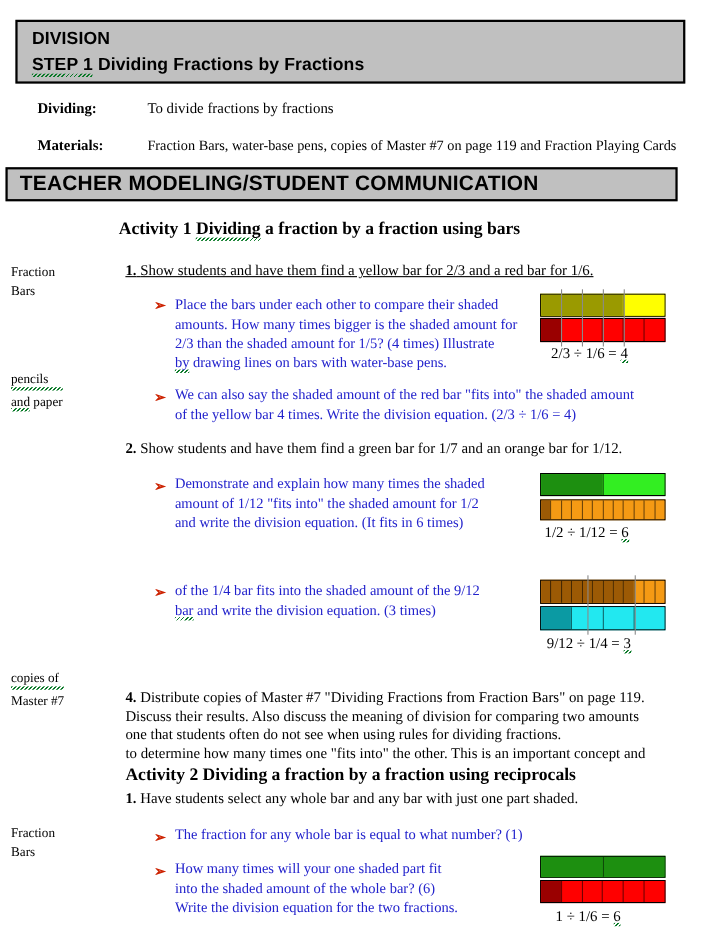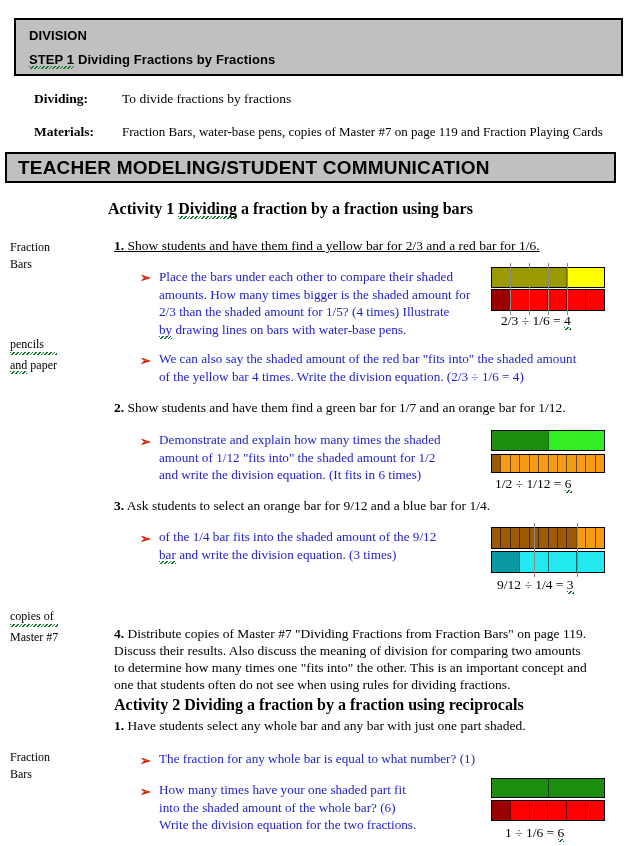--- a/index.html
+++ b/index.html
@@ -10,32 +10,32 @@
   }
   .page{position:relative;width:637px;height:846px;}
 
   
   .banner{
     position:absolute;background:#c0c0c0;border:2px solid #000000;
     box-sizing:border-box;font-family:"Liberation Sans", sans-serif;
     font-weight:bold;color:#000;
   }
   #title-banner{left:14px;top:18px;width:609px;height:58px;padding:4px 0 0 13px;}
-  #title-banner .ln{font-size:13px;line-height:24px;letter-spacing:.1px;}
+  #title-banner .ln{font-size:16px;line-height:24px;letter-spacing:.1px;}
   #tm-banner{left:5px;top:152px;width:611px;height:31px;
     display:flex;align-items:center;padding-left:11px;font-size:19px;letter-spacing:.2px;}
 
   .sq-underline{
     border-bottom:2px solid transparent;
     background-image:repeating-linear-gradient(135deg,#0a7a28 0 1.2px,transparent 1.2px 2.6px);
     background-size:100% 3px;background-repeat:repeat-x;background-position:left bottom;
     padding-bottom:2px;
   }
   .meta-label{position:absolute;font-weight:bold;}
-  .meta-val{position:absolute;}
+  .meta-val{position:absolute;margin-left:12px;}
 
   
   .t{position:absolute;font-size:13.5px;line-height:17px;}
   .b{font-weight:bold;}
   .ctr-head{position:absolute;font-weight:bold;font-size:16px;text-align:left;}
 
   .marg{position:absolute;font-size:12px;line-height:17px;color:#000;}
   .arrow{position:absolute;color:#cc2200;font-size:13px;line-height:16px;font-weight:bold;}
   .bullet-text{position:absolute;color:#2222cc;font-size:13.2px;line-height:17.5px;}
 
@@ -175,24 +175,20 @@
         <div class="seg" style="background: rgb(245, 154, 20); border-left: 1px solid rgba(0, 0, 0, 0.55);"></div>
         <div class="seg" style="background: rgb(245, 154, 20); border-left: 1px solid rgba(0, 0, 0, 0.55);"></div>
       </div>
     <div id="f2-lines" style="position:absolute;left:0;top:-4px;width:114px;height:52px;"></div>
     <div class="eq" style="left:4px;top:46px;">
       <span>1/2 ÷ 1/12 =</span>
       <span class="sq-underline">6</span>
     </div>
   </div>
 
-  <div class="t" style="left:114px;top:497px;">
-    <span class="b">3.</span>
-    <span>Ask students to select an orange bar for 9/12 and a blue bar for 1/4.</span>
-  </div>
 
   <div class="arrow" style="left:140px;top:531px;">➢</div>
   <div class="bullet-text" style="left:159px;top:528px;">
     <div>of the 1/4 bar fits into the shaded amount of the 9/12</div>
     <div><span class="sq-underline">bar</span> and write the division equation. (3 times)</div>
   </div>
 
   <div class="fig" style="left:491px;top:527px;">
     <div class="bar outline" id="f3-top" style="width:114px;height:22px;background:#f59a14;">
         <div class="seg hatch" style="background: rgb(156, 90, 5);"></div>
@@ -220,38 +216,38 @@
       </div>
     <div class="eq" style="left:6px;top:50px;">
       <span>9/12 ÷ 1/4 =</span>
       <span class="sq-underline">3</span>
     </div>
   </div>
 
   <div class="t" style="left:114px;top:606px;width:510px;margin-top:19px;">
     <div><span class="b">4.</span> <span>Distribute copies of Master #7 "Dividing Fractions from Fraction Bars" on page 119.</span></div>
     <div>Discuss their results. Also discuss the meaning of division for comparing two amounts</div>
+    <div>one that students often do not see when using rules for dividing fractions.</div>
     <div>to determine how many times one "fits into" the other. This is an important concept and</div>
-    <div>one that students often do not see when using rules for dividing fractions.</div>
   </div>
 
   <div class="ctr-head" style="left:114px;top:696px;">Activity 2 Dividing a fraction by a fraction using reciprocals</div>
   <div class="t" style="left:114px;top:717px;">
     <span class="b">1.</span>
     <span>Have students select any whole bar and any bar with just one part shaded.</span>
   </div>
 
   <div class="arrow" style="left:140px;top:753px;">➢</div>
   <div class="bullet-text" style="left:159px;top:750px;">
     <div>The fraction for any whole bar is equal to what number? (1)</div>
   </div>
 
   <div class="arrow" style="left:140px;top:784px;">➢</div>
   <div class="bullet-text" style="left:159px;top:781px;">
-    <div>How many times have your one shaded part fit</div>
+    <div>How many times will your one shaded part fit</div>
     <div>into the shaded amount of the whole bar? (6)</div>
     <div>Write the division equation for the two fractions.</div>
   </div>
 
   <div class="fig" style="left:491px;top:778px;">
     <div class="bar outline" id="f4-top" style="width:114px;height:20px;background:#33ee22;">
         <div class="seg hatch" style="background: rgb(29, 143, 16);"></div>
         <div class="seg hatch" style="background: rgb(29, 143, 16); border-left: 1px solid rgba(0, 0, 0, 0.55);"></div>
       </div>
     <div class="bar outline" id="f4-bot" style="width:114px;height:21px;background:#ff0000;margin-top:2px;">

